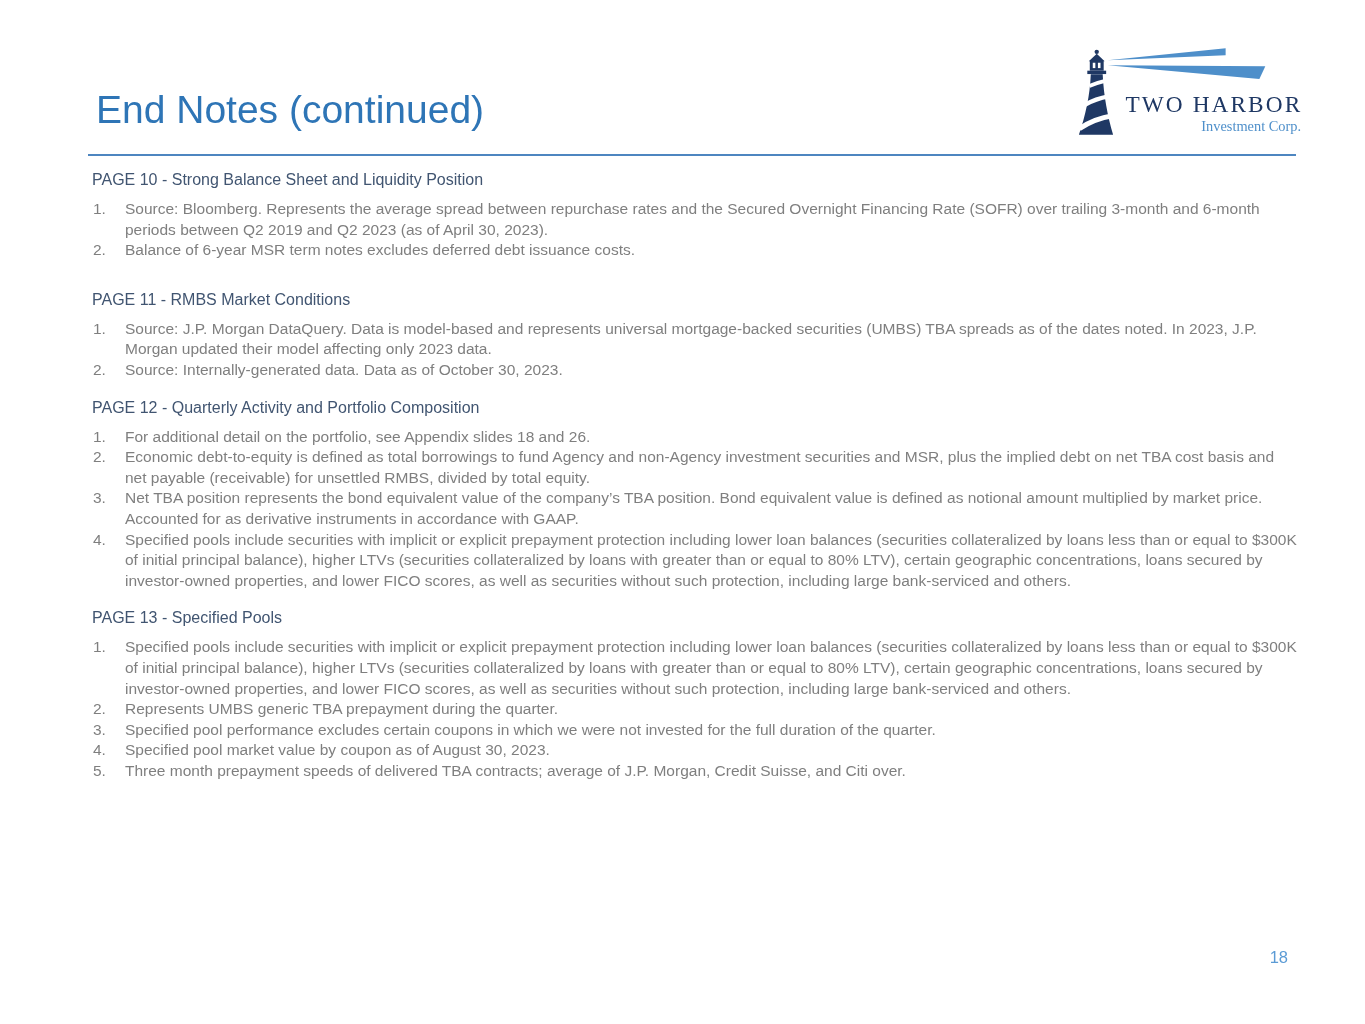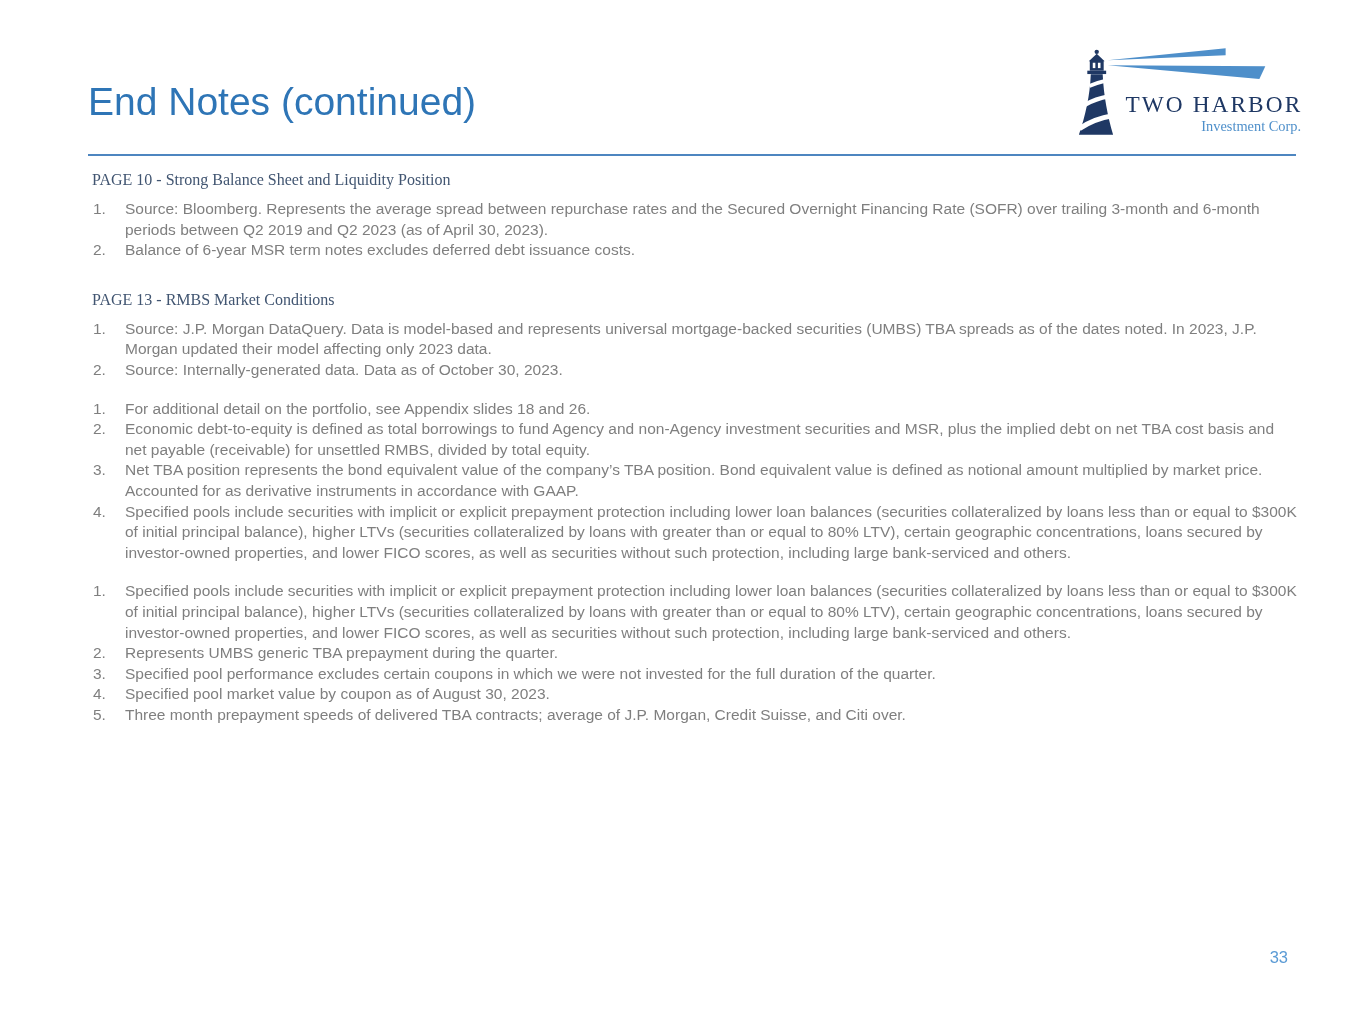--- a/index.html
+++ b/index.html
@@ -13,38 +13,37 @@
   }
   html,body{margin:0;padding:0;overflow:hidden;}
   body{
     width:1365px;height:1024px;
     background:#ffffff;
     font-family:"Liberation Sans",sans-serif;
     position:relative;
   }
   .slide{position:absolute;inset:0;background:#fff;}
   .title{
-    position:absolute;left:88px;top:80px;margin:0;
+    position:absolute;left:88px;top:80px;margin:8px;
     font-size:39px;font-weight:400;letter-spacing:0;
     color:var(--title-blue);
     white-space:nowrap;
   }
   .logo{position:absolute;top:44px;right:62px;width:238px;height:96px;}
   .rule{
     position:absolute;left:88px;top:154px;width:1208px;height:2px;
     background:var(--rule-blue);
   }
   .content{position:absolute;left:88px;top:171px;width:1210px;}
   .note-section{margin:0 0 18px 0;}
   .note-section:first-child{margin-bottom:30px;}
   .sec-heading{
     margin:0 0 10px 4px;
     font-size:16px;font-weight:400;
     color:var(--heading-navy);
-    font-family:Liberation Serif, serif;
   }
   .note-list{list-style:none;margin:0;padding:0;}
   .note-list li{
     display:grid;grid-template-columns:37px 1fr;
     font-size:15.5px;line-height:20.6px;
     color:var(--body-gray);
   }
   .note-list .num{padding-left:5px;}
   .page-number{
     position:absolute;top:948px;right:77px;
@@ -95,34 +94,35 @@
             <span class="txt">Source: Bloomberg. Represents the average spread between repurchase rates and the Secured Overnight Financing Rate (SOFR) over trailing 3-month and 6-month periods between Q2 2019 and Q2 2023 (as of April 30, 2023).</span>
           </li>
           <li>
             <span class="num">2.</span>
             <span class="txt">Balance of 6-year MSR term notes excludes deferred debt issuance costs.</span>
           </li>
         </ol>
   </section>
 
   <section class="note-section">
-    <h2 class="sec-heading">PAGE 13 - RMBS Market Conditions</h2>
+    <h2 class="sec-heading">PAGE 11 - RMBS Market Conditions</h2>
     <ol class="note-list">
           <li>
             <span class="num">1.</span>
             <span class="txt">Source: J.P. Morgan DataQuery. Data is model-based and represents universal mortgage-backed securities (UMBS) TBA spreads as of the dates noted.  In 2023, J.P. Morgan updated their model affecting only 2023 data.</span>
           </li>
           <li>
             <span class="num">2.</span>
             <span class="txt">Source: Internally-generated data. Data as of October 30, 2023.</span>
           </li>
         </ol>
   </section>
 
   <section class="note-section">
+    <h2 class="sec-heading">PAGE 12 - Quarterly Activity and Portfolio Composition</h2>
     <ol class="note-list">
           <li>
             <span class="num">1.</span>
             <span class="txt">For additional detail on the portfolio, see Appendix slides 18 and 26.</span>
           </li>
           <li>
             <span class="num">2.</span>
             <span class="txt">Economic debt-to-equity is defined as total borrowings to fund Agency and non-Agency investment securities and MSR, plus the implied debt on net TBA cost basis and net payable (receivable) for unsettled RMBS, divided by total equity.</span>
           </li>
           <li>
@@ -130,20 +130,21 @@
             <span class="txt">Net TBA position represents the bond equivalent value of the company’s TBA position. Bond equivalent value is defined as notional amount multiplied by market price. Accounted for as derivative instruments in accordance with GAAP.</span>
           </li>
           <li>
             <span class="num">4.</span>
             <span class="txt">Specified pools include securities with implicit or explicit prepayment protection including lower loan balances (securities collateralized by loans less than or equal to $300K of initial principal balance), higher LTVs (securities collateralized by loans with greater than or equal to 80% LTV), certain geographic concentrations, loans secured by investor-owned properties, and lower FICO scores, as well as securities without such protection, including large bank-serviced and others.</span>
           </li>
         </ol>
   </section>
 
   <section class="note-section">
+    <h2 class="sec-heading">PAGE 13 - Specified Pools</h2>
     <ol class="note-list">
           <li>
             <span class="num">1.</span>
             <span class="txt">Specified pools include securities with implicit or explicit prepayment protection including lower loan balances (securities collateralized by loans less than or equal to $300K of initial principal balance), higher LTVs (securities collateralized by loans with greater than or equal to 80% LTV), certain geographic concentrations, loans secured by investor-owned properties, and lower FICO scores, as well as securities without such protection, including large bank-serviced and others.</span>
           </li>
           <li>
             <span class="num">2.</span>
             <span class="txt">Represents UMBS generic TBA prepayment during the quarter.</span>
           </li>
           <li>
@@ -155,14 +156,14 @@
             <span class="txt">Specified pool market value by coupon as of August 30, 2023.</span>
           </li>
           <li>
             <span class="num">5.</span>
             <span class="txt">Three month prepayment speeds of delivered TBA contracts; average of J.P. Morgan, Credit Suisse, and Citi over.</span>
           </li>
         </ol>
   </section>
 </main>
 
-  <div class="page-number">33</div>
+  <div class="page-number">18</div>
 </div>
 
 </body></html>

